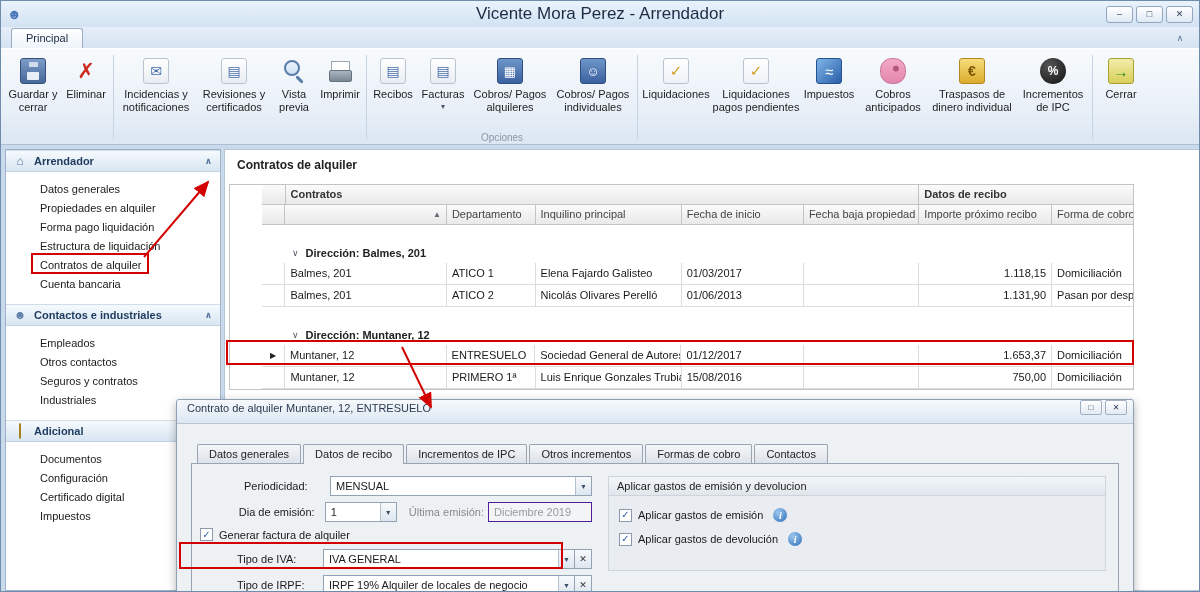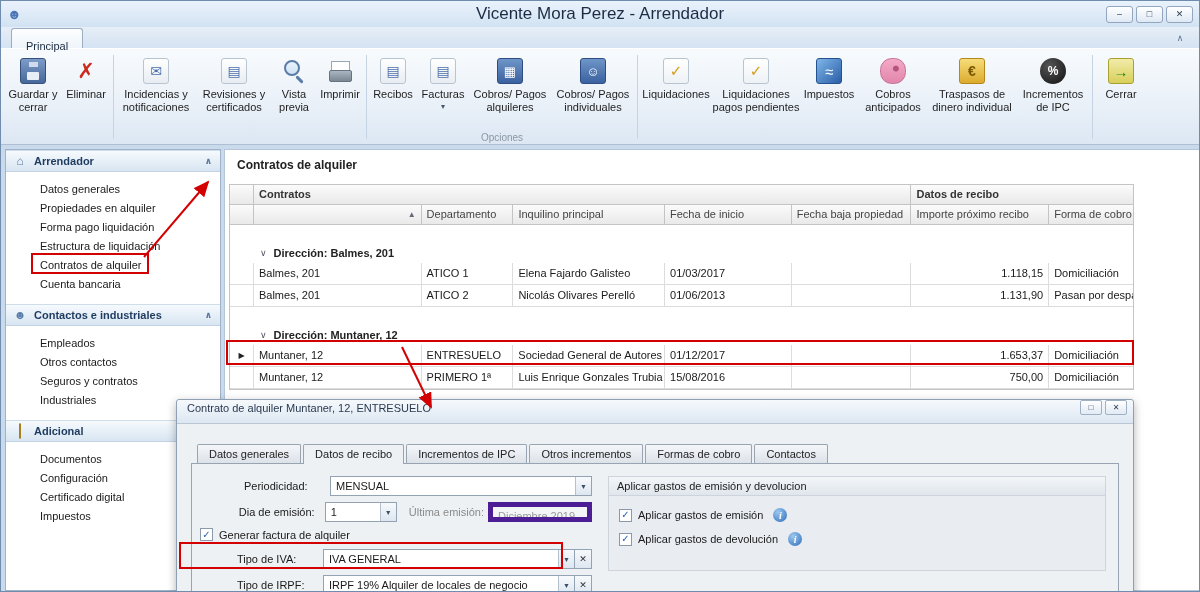--- a/index.html
+++ b/index.html
@@ -9,21 +9,21 @@
 
 
 .titlebar{height:26px;background:linear-gradient(#eaf3fc,#d2e2f2);display:flex;align-items:center;position:relative;padding:0 6px;}
 .app-icon{font-size:14px;color:#4a76b8;width:22px;position:relative;z-index:2;}
 .title{position:absolute;left:0;right:0;text-align:center;font-size:17px;color:#1c2c45;}
 .winbtns{margin-left:auto;display:flex;position:relative;z-index:2;}
 .winbtn{width:27px;height:17px;border:1px solid #93a6c0;border-radius:3px;background:linear-gradient(#fff,#dfe9f4);display:flex;align-items:center;justify-content:center;font-size:9px;color:#2c3e55;margin-left:3px;}
 
 
 .tabrow{height:21px;background:linear-gradient(#e6eef8,#d5e3f2);display:flex;align-items:flex-end;padding:0 0 0 10px;position:relative;}
-.tab{height:20px;padding:11px 14px 0;background:linear-gradient(#fdfefe,#eef4fa);border:1px solid #9cadc2;border-bottom:none;border-radius:3px 3px 0 0;color:#1a2a40;}
+.tab{height:20px;padding:3px 14px 0;background:linear-gradient(#fdfefe,#eef4fa);border:1px solid #9cadc2;border-bottom:none;border-radius:3px 3px 0 0;color:#1a2a40;}
 .ribbon-collapse{position:absolute;right:10px;top:3px;width:18px;height:15px;display:flex;align-items:center;justify-content:center;color:#5a7090;font-size:9px;}
 
 
 .ribbon{height:97px;background:linear-gradient(#f8fbfd,#e9f0f8 60%,#dce7f3);border-top:1px solid #fff;border-bottom:1px solid #aebfd4;display:flex;align-items:flex-start;padding:3px 2px 0 4px;}
 .rbtn{display:flex;flex-direction:column;align-items:center;padding-top:6px;height:80px;border-radius:3px;}
 .ricon{width:26px;height:26px;border-radius:3px;display:flex;align-items:center;justify-content:center;font-size:14px;}
 .rlabel{margin-top:4px;text-align:center;font-size:11px;line-height:13px;color:#1e1e1e;}
 .fdd{font-size:8px;color:#44576e;margin-top:1px;}
 .rsep{width:1px;height:84px;background:#c5d3e2;margin:3px 2px 0;}
 .rgroup{display:flex;position:relative;padding-bottom:12px;}
@@ -56,21 +56,21 @@
 .sec-h .sic{width:16px;text-align:center;font-size:12px;color:#5a7ca8;}
 .icon-book{width:14px;height:12px;background:linear-gradient(#f0cc62,#d9a82f);border:1px solid #a87f1f;border-radius:2px;}
 .sec-h .chev{margin-left:auto;color:#5a78a0;font-size:9px;}
 .sec-items{margin:8px 0 10px;}
 .sitem{padding:3px 4px 3px 34px;line-height:13px;color:#1a1a1a;}
 
 .main{flex:1;background:#fff;border:1px solid #b6c6d8;border-right:none;overflow:hidden;}
 .main-title{font-weight:bold;font-size:12px;color:#222;padding:8px 0 0 12px;}
 
 
-.grid{margin:12px 0 0 4px;width:905px;border:1px solid #c4c4c4;background:#fff;}
+.grid{margin:12px 0 0 4px;width:905px;border:1px solid #c4c4c4;background:#fff;padding-left:32px;}
 .grow{display:flex;}
 .band-cell,.hcell{background:linear-gradient(#fbfbfb,#e9e9e9);border-right:1px solid #c4c4c4;border-bottom:1px solid #c4c4c4;height:20px;line-height:19px;padding:0 5px;color:#333;overflow:hidden;white-space:nowrap;}
 .band-cell{font-weight:bold;}
 .hcell{color:#444;}
 .dcell{border-right:1px solid #dcdcdc;border-bottom:1px solid #dcdcdc;height:22px;line-height:21px;padding:0 5px;overflow:hidden;white-space:nowrap;}
 .b0{width:24px}.b1{width:659px}.b2{width:222px;border-right:none;}
 .c0{width:24px}.c1{width:168px}.c2{width:92px}.c3{width:152px}.c4{width:127px}.c5{width:120px}.c6{width:138px}.c7{width:84px;border-right:none;}
 .sortwrap{display:flex;justify-content:flex-end;align-items:center;}
 .sort{color:#667;font-size:8px;}
 .tgap{height:18px;}
@@ -91,21 +91,21 @@
 .tabpage{border:1px solid #98a4b2;background:#eef1f4;padding:12px 12px 0 8px;display:flex;height:160px;}
 .fields{width:392px;}
 .frow{display:flex;align-items:center;margin-bottom:6px;justify-content:flex-end;}
 .flabel{width:86px;}
 .combo{height:20px;border:1px solid #94a3b4;background:#fff;display:flex;align-items:stretch;}
 .cval{flex:1;padding:0 5px;line-height:18px;white-space:nowrap;overflow:hidden;}
 .cdd{width:16px;border-left:1px solid #b4c0cc;background:linear-gradient(#f7fafc,#dde6f0);display:flex;align-items:center;justify-content:center;font-size:7px;color:#3c4f66;}
 .cclear{width:17px;height:20px;border:1px solid #94a3b4;border-left:none;background:linear-gradient(#f7fafc,#dde6f0);display:flex;align-items:center;justify-content:center;font-size:9px;color:#333;}
 .w262{width:262px;}.w252{width:252px;}.w72{width:72px;}
 .dislabel{color:#8a8a8a;margin-left:12px;}
-.disbox{width:104px;height:20px;border:5px solid #4c1d95;background:#f3f4f6;color:#9a9a9a;line-height:18px;padding:0 5px;margin-left:4px;white-space:nowrap;overflow:hidden;}
+.disbox{width:104px;height:20px;border:1px solid #4c1d95;background:#f3f4f6;color:#9a9a9a;line-height:18px;padding:0 5px;margin-left:4px;white-space:nowrap;overflow:hidden;}
 .cbrow{display:flex;align-items:center;margin:4px 0 8px;}
 .cb{width:13px;height:13px;border:1px solid #8a99ac;background:#fff;display:flex;align-items:center;justify-content:center;font-size:10px;color:#2f62b0;margin-right:6px;line-height:1;}
 .gbox{flex:1;margin-left:16px;background:#e9edf1;border:1px solid #cdd4dc;align-self:flex-start;}
 .gbox-h{background:linear-gradient(#f3f6f9,#e0e6ec);border-bottom:1px solid #cdd4dc;padding:3px 8px;color:#222;}
 .gbox-b{padding:12px 10px 14px;}
 .gbox-b .cbrow{margin:0 0 10px;}
 .info{width:14px;height:14px;border-radius:50%;background:radial-gradient(circle at 35% 30%,#9cc8ef,#2f6db8);color:#fff;font-family:"Liberation Serif",serif;font-style:italic;font-weight:bold;font-size:10px;display:flex;align-items:center;justify-content:center;margin-left:10px;}
 
 
 .ann-box{position:absolute;border:2px solid #d20000;z-index:50;pointer-events:none;}

